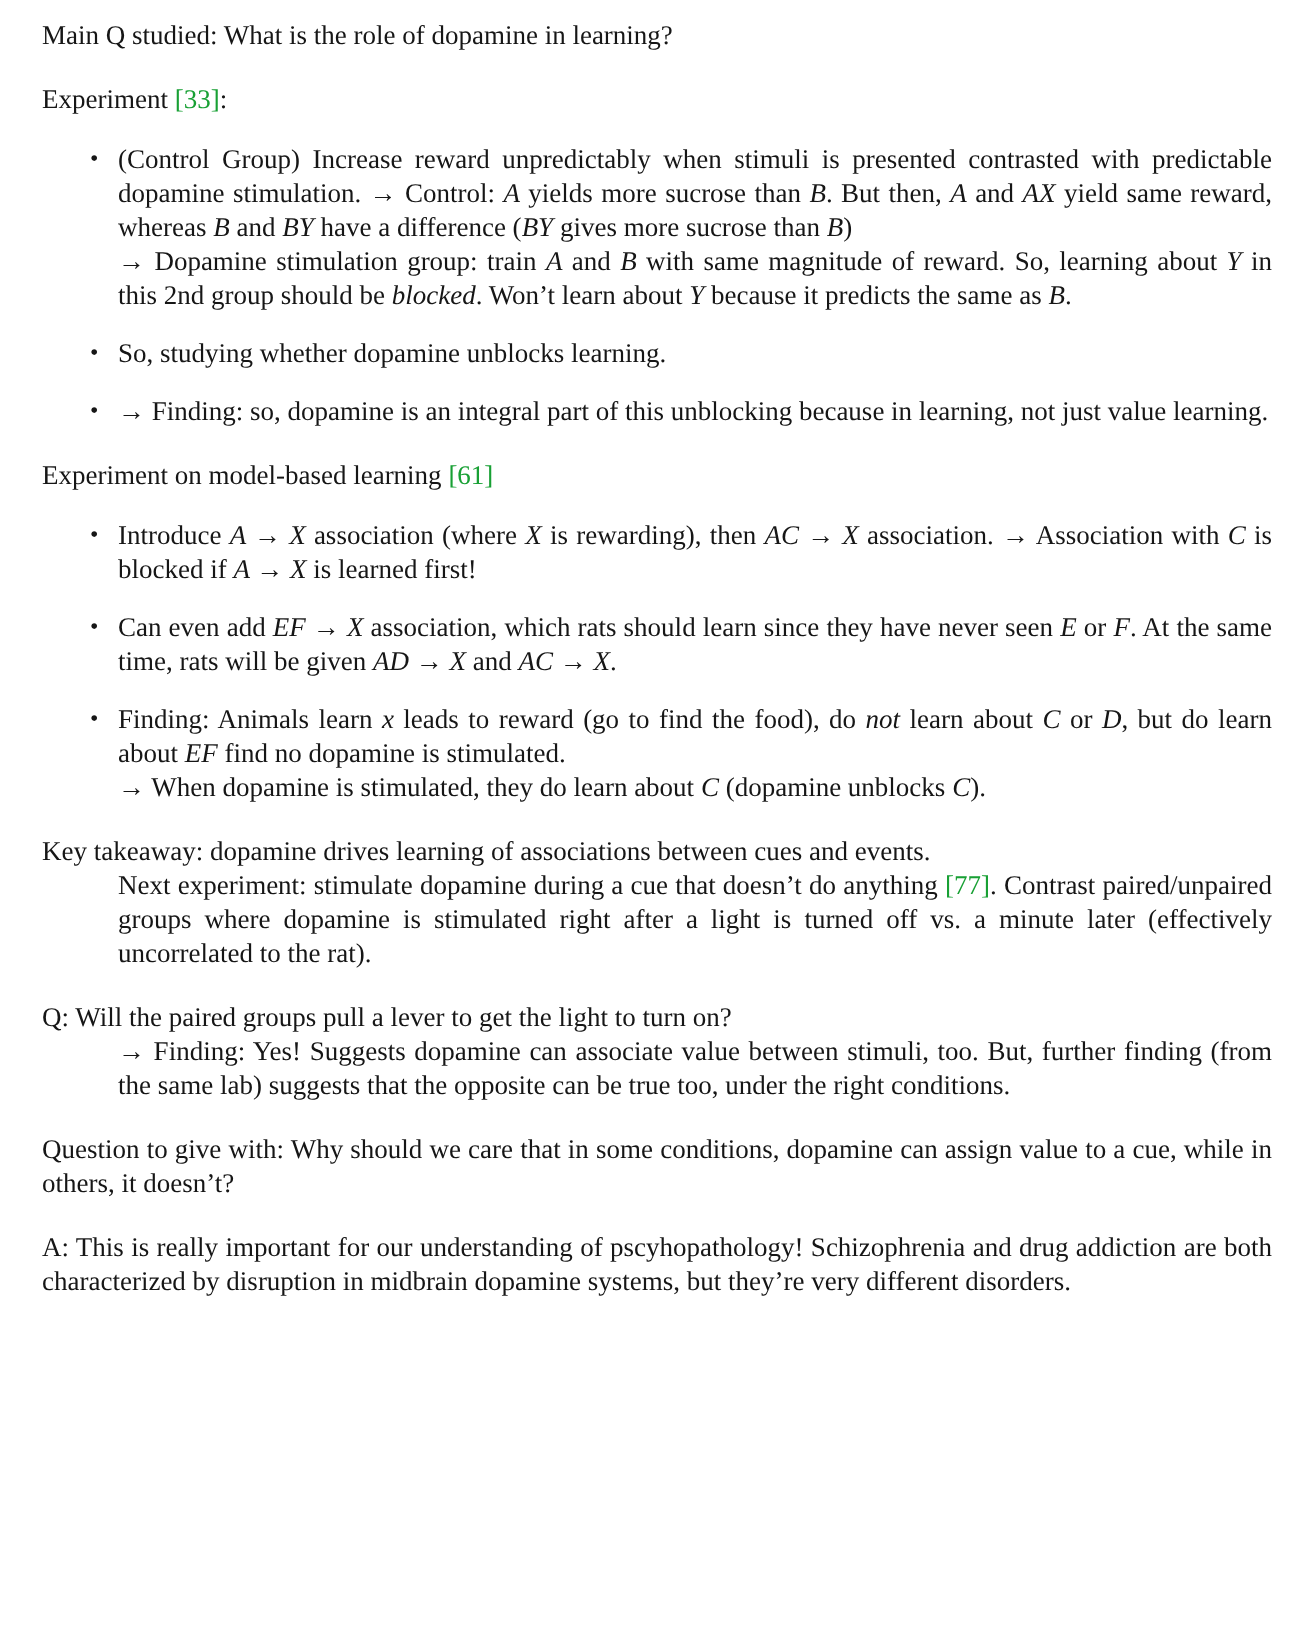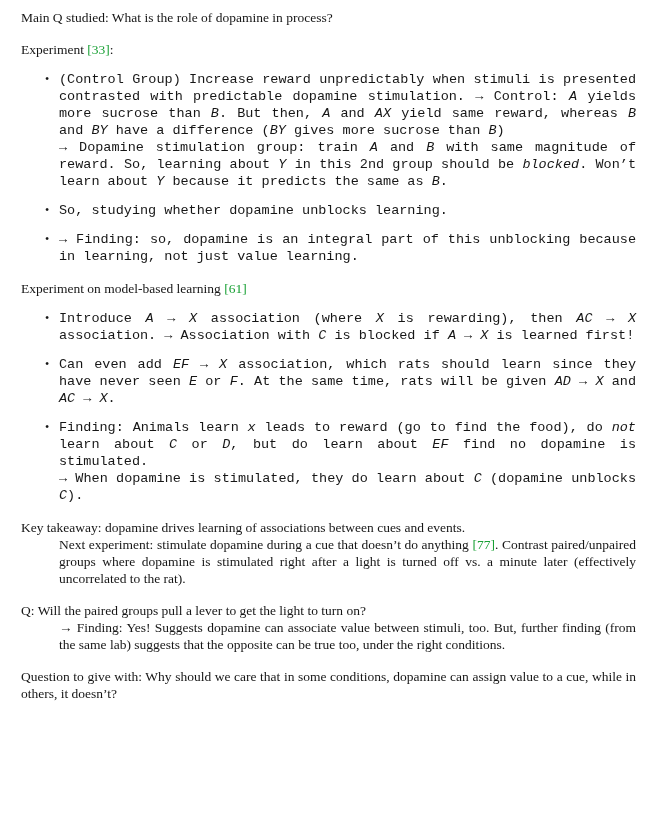--- a/index.html
+++ b/index.html
@@ -12,34 +12,34 @@
     line-height: 17px;
     color: #161616;
   }
   .page { padding: 9px 20px 12px 21px; }
   .para { text-align: justify; }
   .gap { margin-top: 15px; }
   ul.bullets { list-style: none; margin-top: 13px; }
   ul.bullets li { display: flex; margin-bottom: 12px; }
   ul.bullets li:last-child { margin-bottom: 0; }
   .marker { flex: 0 0 14px; margin-left: 24px; font-size: 12px; }
-  .li-body { flex: 1; font-family: Liberation Mono, monospace; }
+  .li-body { flex: 1; }
   .li-body .para + .para { }
   .tight-group .para + .para { margin-top: 0; margin-left: 38px; }
   .seg-cite { color: var(--cite-color, #18a034); }
   .seg-math { font-style: italic; }
   .seg-i { font-style: italic; }
   .seg-b { font-weight: normal; }
 </style>
 </head>
 <body>
 
 <div class="page">
 
-  <p class="para"><span>Main Q studied: What is the role of dopamine in process?</span></p>
+  <p class="para"><span>Main Q studied: What is the role of dopamine in learning?</span></p>
 
   <p class="para gap"><span>Experiment </span><span class="seg-cite">[33]</span><span>:</span></p>
 
   <ul class="bullets">
     <li>
       <span class="marker">•</span>
       <div class="li-body">
         <p class="para"><span>(Control Group) Increase reward unpredictably when stimuli is presented contrasted with predictable dopamine stimulation. → Control: </span><span class="seg-math">A</span><span> yields more sucrose than </span><span class="seg-math">B</span><span>. But then, </span><span class="seg-math">A</span><span> and </span><span class="seg-math">AX</span><span> yield same reward, whereas </span><span class="seg-math">B</span><span> and </span><span class="seg-math">BY</span><span> have a difference (</span><span class="seg-math">BY</span><span> gives more sucrose than </span><span class="seg-math">B</span><span>)</span></p>
         <p class="para"><span>→ Dopamine stimulation group: train </span><span class="seg-math">A</span><span> and </span><span class="seg-math">B</span><span> with same magnitude of reward. So, learning about </span><span class="seg-math">Y</span><span> in this 2nd group should be </span><span class="seg-i">blocked</span><span>. Won’t learn about </span><span class="seg-math">Y</span><span> because it predicts the same as </span><span class="seg-math">B</span><span>.</span></p>
       </div>
@@ -87,14 +87,15 @@
     <p class="para"><span>Next experiment: stimulate dopamine during a cue that doesn’t do anything </span><span class="seg-cite">[77]</span><span>. Contrast paired/unpaired groups where dopamine is stimulated right after a light is turned off vs. a minute later (effectively uncorrelated to the rat).</span></p>
   </div>
 
   <div class="tight-group gap">
     <p class="para"><span>Q: Will the paired groups pull a lever to get the light to turn on?</span></p>
     <p class="para"><span>→ Finding: Yes! Suggests dopamine can associate value between stimuli, too. But, further finding (from the same lab) suggests that the opposite can be true too, under the right conditions.</span></p>
   </div>
 
   <p class="para gap"><span class="seg-b">Question to give with:</span><span> Why should we care that in some conditions, dopamine can assign value to a cue, while in others, it doesn’t?</span></p>
 
+  <p class="para gap"><span>A: This is really important for our understanding of pscyhopathology! Schizophrenia and drug addiction are both characterized by disruption in midbrain dopamine systems, but they’re very different disorders.</span></p>
 
 </div>
 
 </body></html>

